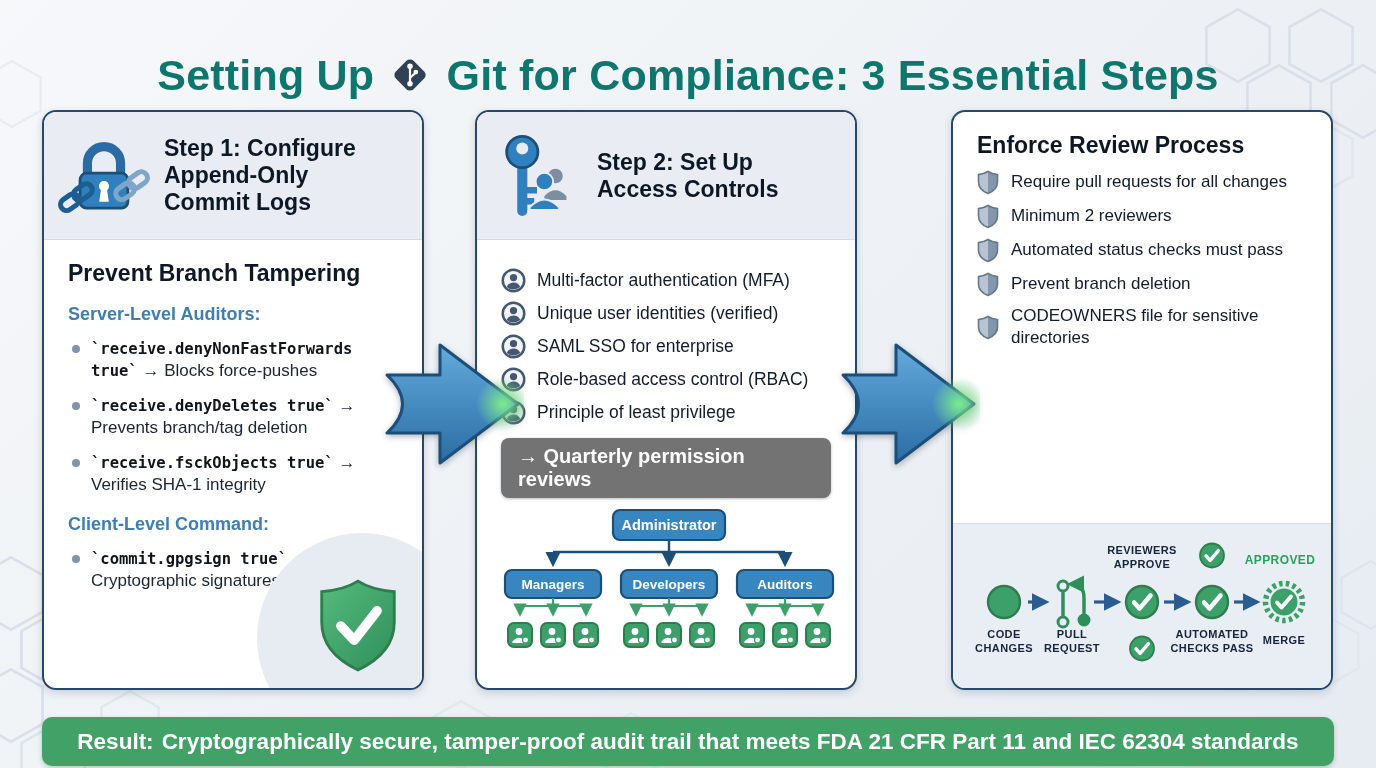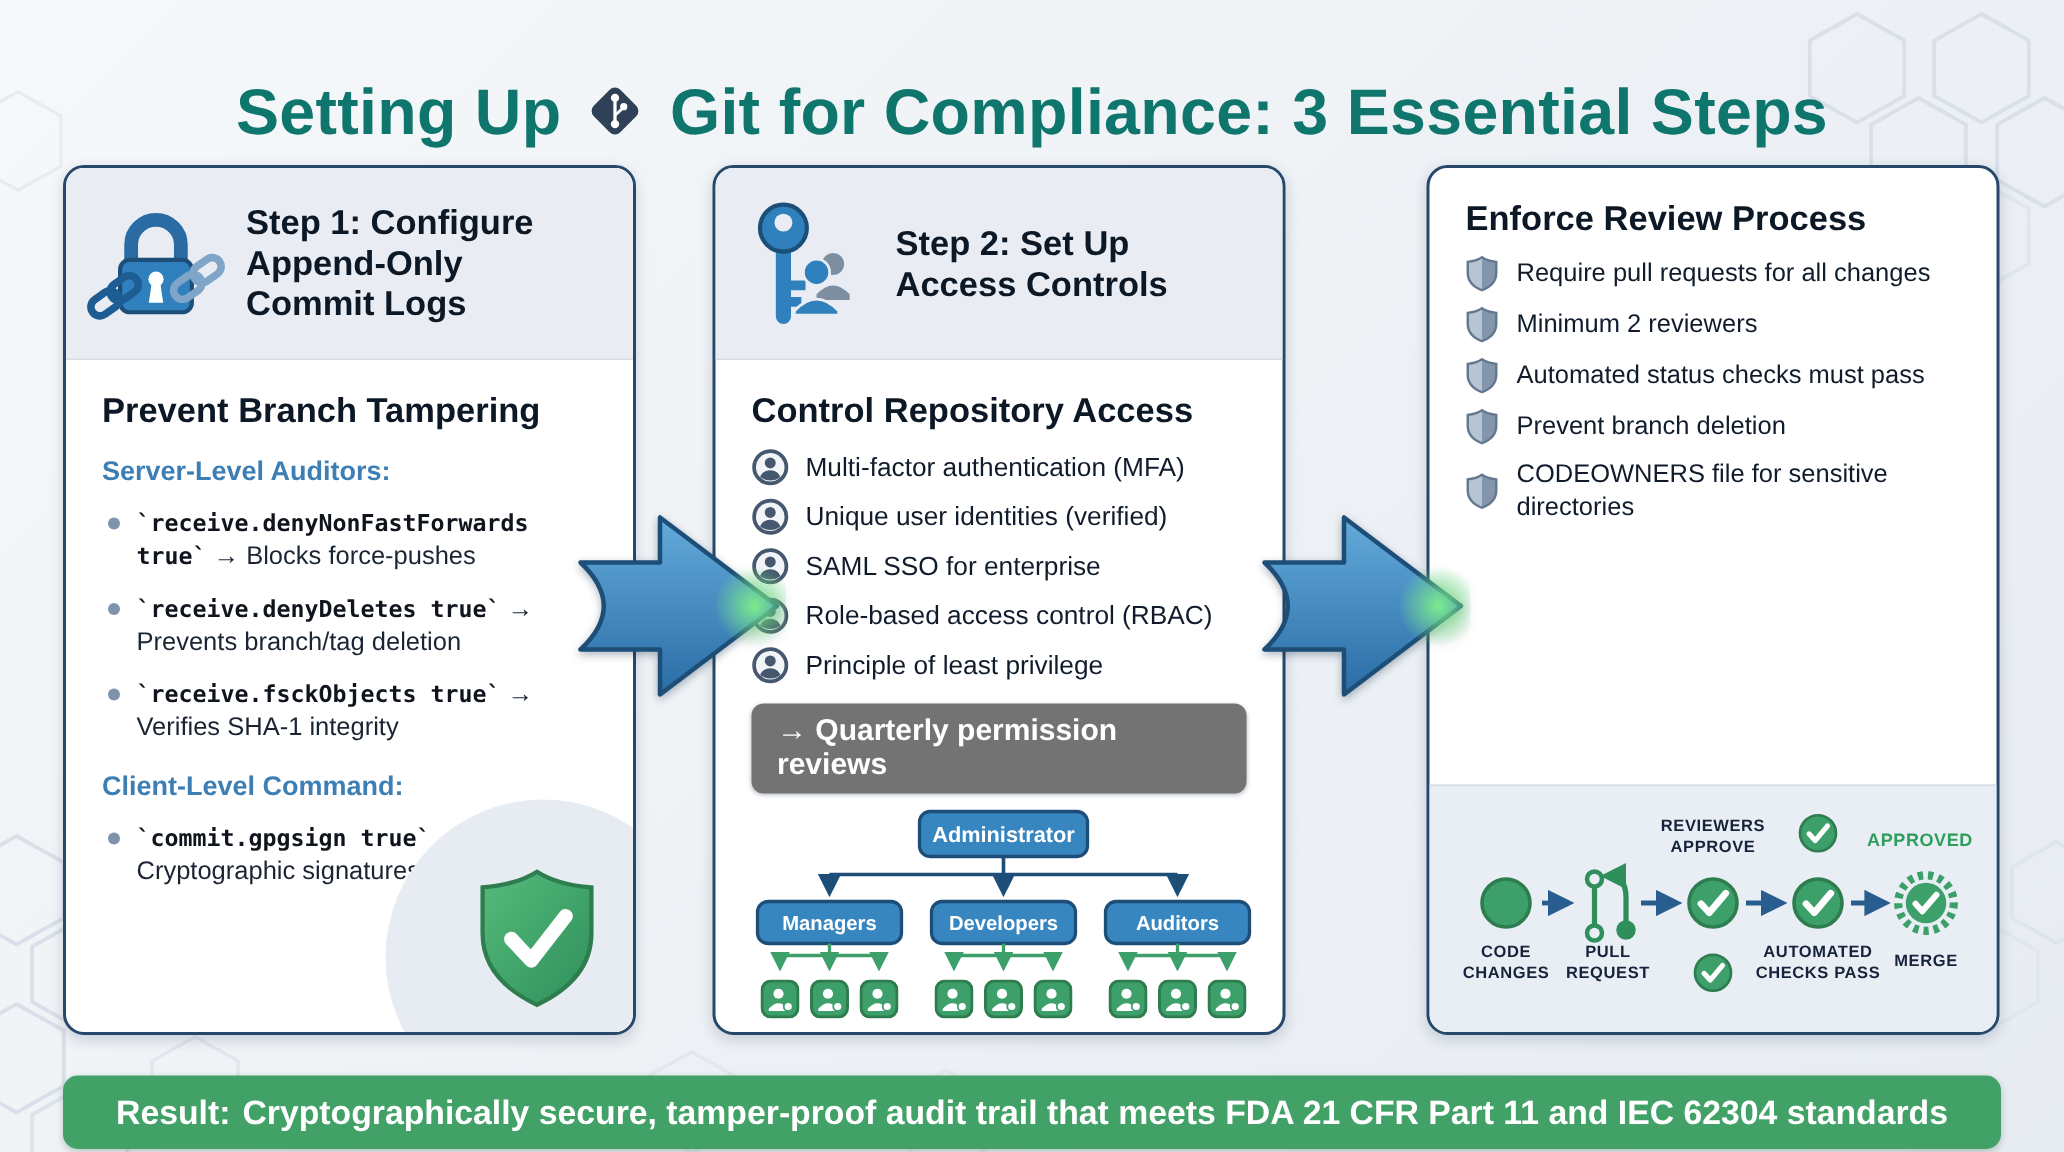--- a/index.html
+++ b/index.html
@@ -200,21 +200,20 @@
       <circle cx="34" cy="24" r="17" fill="#2f80bd" stroke="#1d4e77" stroke-width="3"></circle>
       <circle cx="34" cy="20" r="6.5" fill="#e9edf3"></circle>
       <circle cx="70" cy="50" r="8" fill="#7d8ea1"></circle>
       <path d="M58,72 q12,-13 24,0 v4 h-24 z" fill="#7d8ea1"></path>
       <circle cx="58" cy="56" r="9.5" fill="#2f80bd" stroke="#e9edf3" stroke-width="2"></circle>
       <path d="M42,84 q16,-17 32,0 v3 h-32 z" fill="#2f80bd" stroke="#e9edf3" stroke-width="2"></path>
     </svg>
     <div class="step-title">Step 2: Set Up Access Controls</div>
   </div>
   <div class="card-body">
-    <div class="card-heading">Control Repository Access</div>
     <div class="access-list">
       <div class="access-item">
         <svg width="25" height="25">
             <use href="#icoUserC" width="25" height="25"></use>
           </svg>
         <span>Multi-factor authentication (MFA)</span>
       </div>
       <div class="access-item">
         <svg width="25" height="25">
             <use href="#icoUserC" width="25" height="25"></use>

